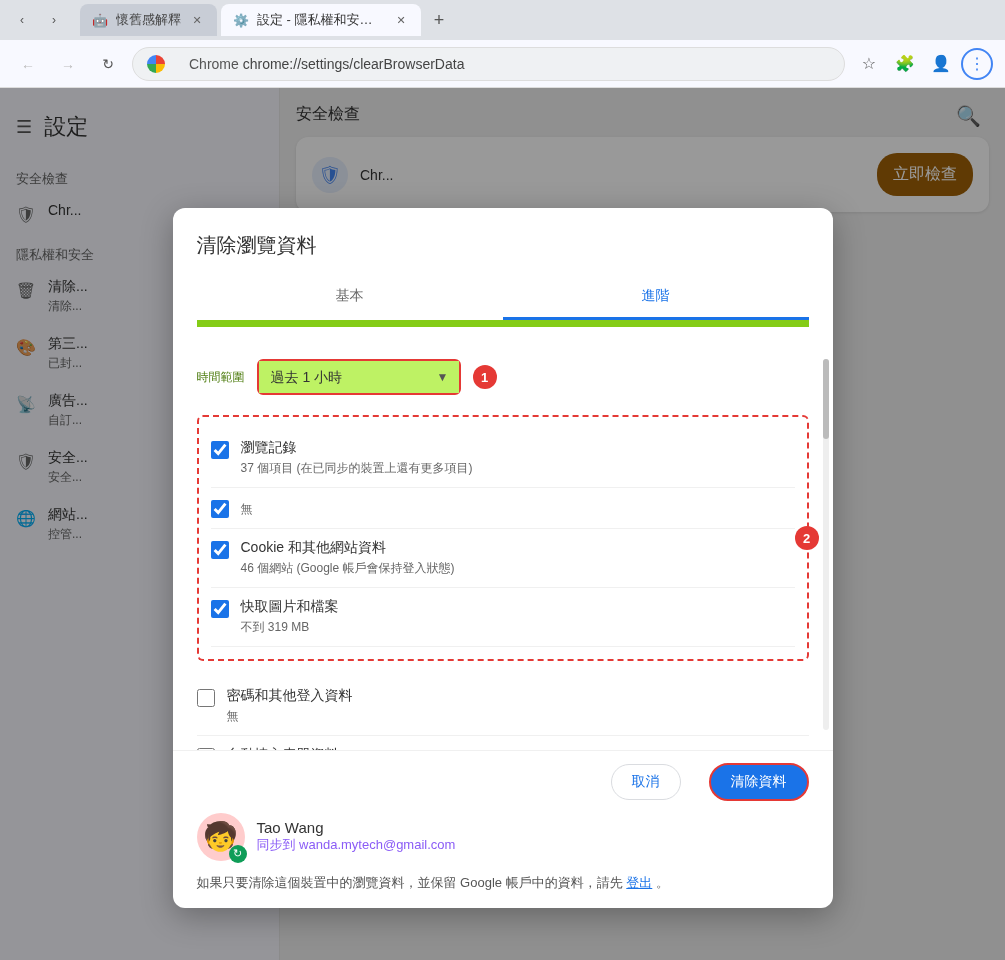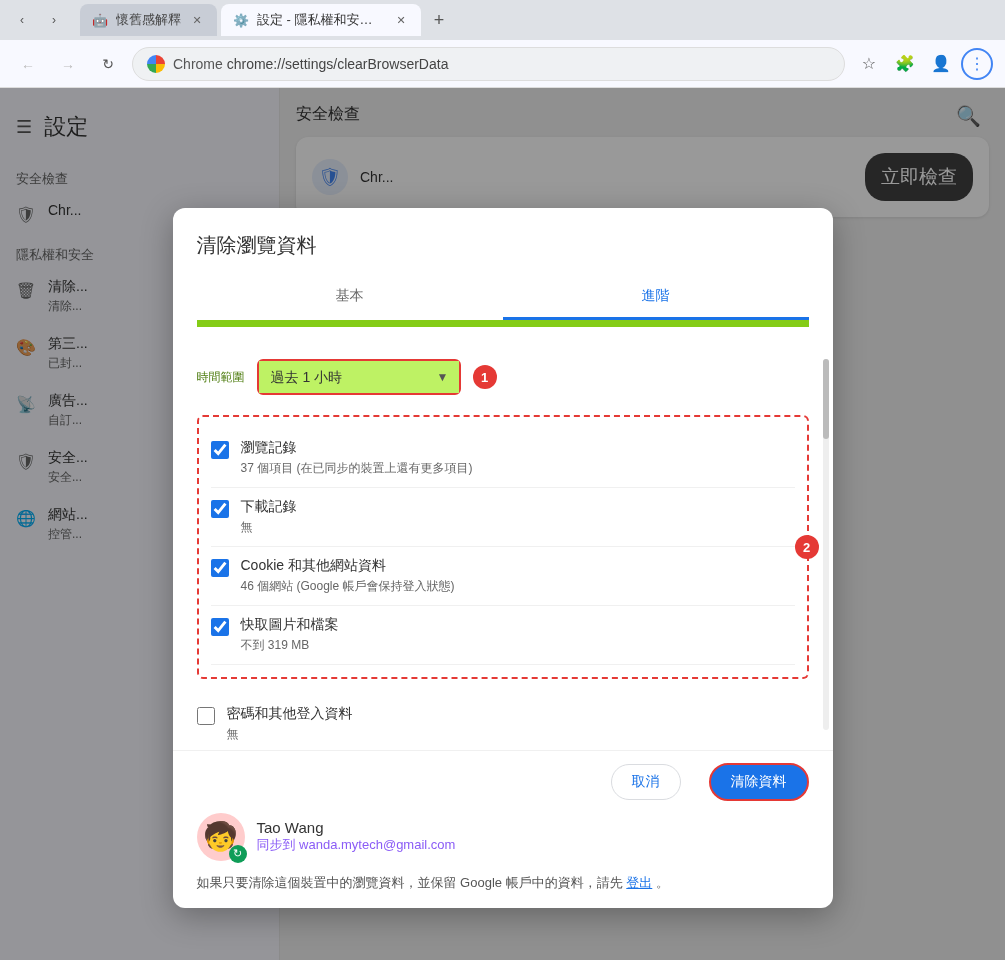--- a/index.html
+++ b/index.html
@@ -123,21 +123,21 @@
     .toolbar-nav-btn.disabled { color: #bbb; cursor: default; }
     .address-bar {
       flex: 1;
       height: 34px;
       border-radius: 20px;
       border: 1px solid #ddd;
       background: #eff1f3;
       display: flex;
       align-items: center;
       padding: 0 14px;
-      gap: 8px;
+      gap: 24px;
       font-size: 14px;
       color: #333;
     }
     .address-chrome-icon {
       width: 18px;
       height: 18px;
       border-radius: 50%;
       background: conic-gradient(#ea4335 0deg 90deg, #fbbc05 90deg 180deg, #34a853 180deg 270deg, #4285f4 270deg 360deg);
       flex-shrink: 0;
     }
@@ -278,26 +278,26 @@
       align-items: center;
       justify-content: center;
       font-size: 18px;
       background: #e8f0fe;
       color: #4285f4;
       flex-shrink: 0;
     }
     .card-text { flex: 1; }
     .card-title { font-size: 14px; color: #333; }
     .btn-blue {
-      background: #404040;
+      background: #a16207;
       color: white;
       border: none;
       border-radius: 20px;
       padding: 11px 16px;
-      font-size: 19px;
+      font-size: 16px;
       cursor: pointer;
       white-space: nowrap;
     }
 
     
     .modal-overlay {
       position: absolute;
       top: 0; left: 0; right: 0; bottom: 0;
       background: rgba(0,0,0,0.4);
       display: flex;
@@ -713,21 +713,20 @@
               <input type="checkbox" class="checkbox-input" checked="" style="">
               <div class="checkbox-label">
                 <div class="checkbox-title">瀏覽記錄</div>
                 <div class="checkbox-sub">37 個項目 (在已同步的裝置上還有更多項目)</div>
               </div>
             </div>
 
             <div class="checkbox-item">
               <input type="checkbox" class="checkbox-input" checked="" style="">
               <div class="checkbox-label">
-                <div class="checkbox-title">下載記錄</div>
                 <div class="checkbox-sub">無</div>
               </div>
             </div>
 
             <div class="checkbox-item">
               <input type="checkbox" class="checkbox-input" checked="" style="">
               <div class="checkbox-label">
                 <div class="checkbox-title">Cookie 和其他網站資料</div>
                 <div class="checkbox-sub">46 個網站 (Google 帳戶會保持登入狀態)</div>
               </div>

